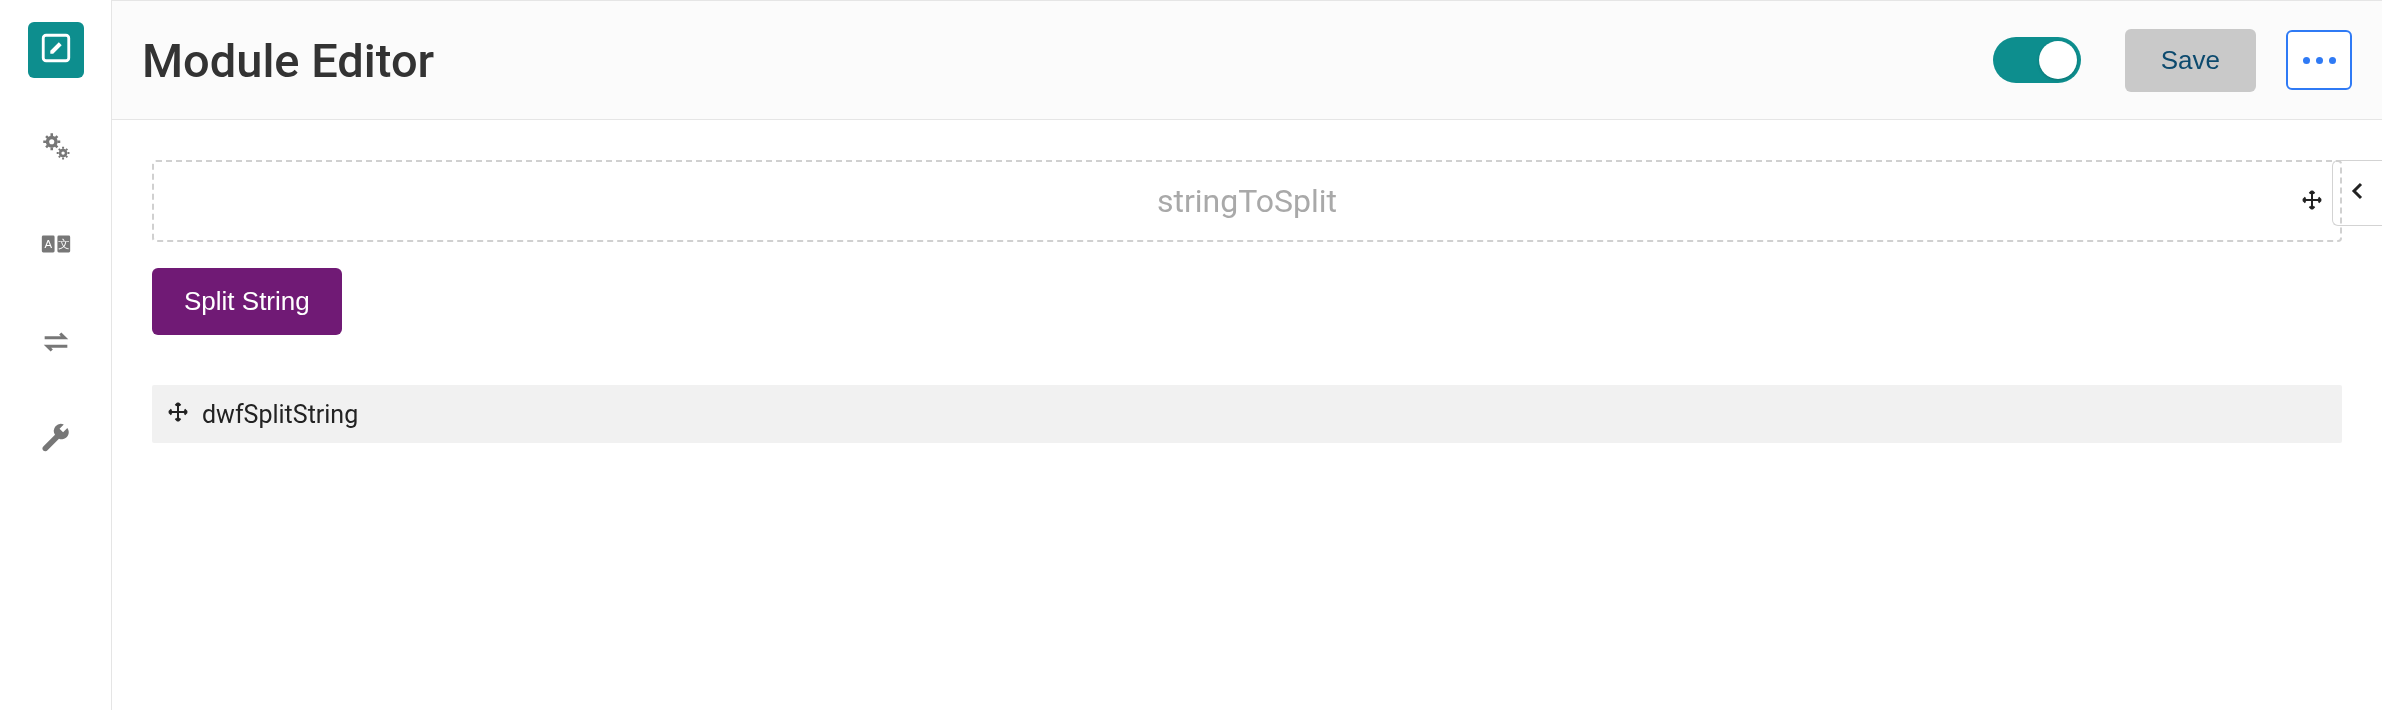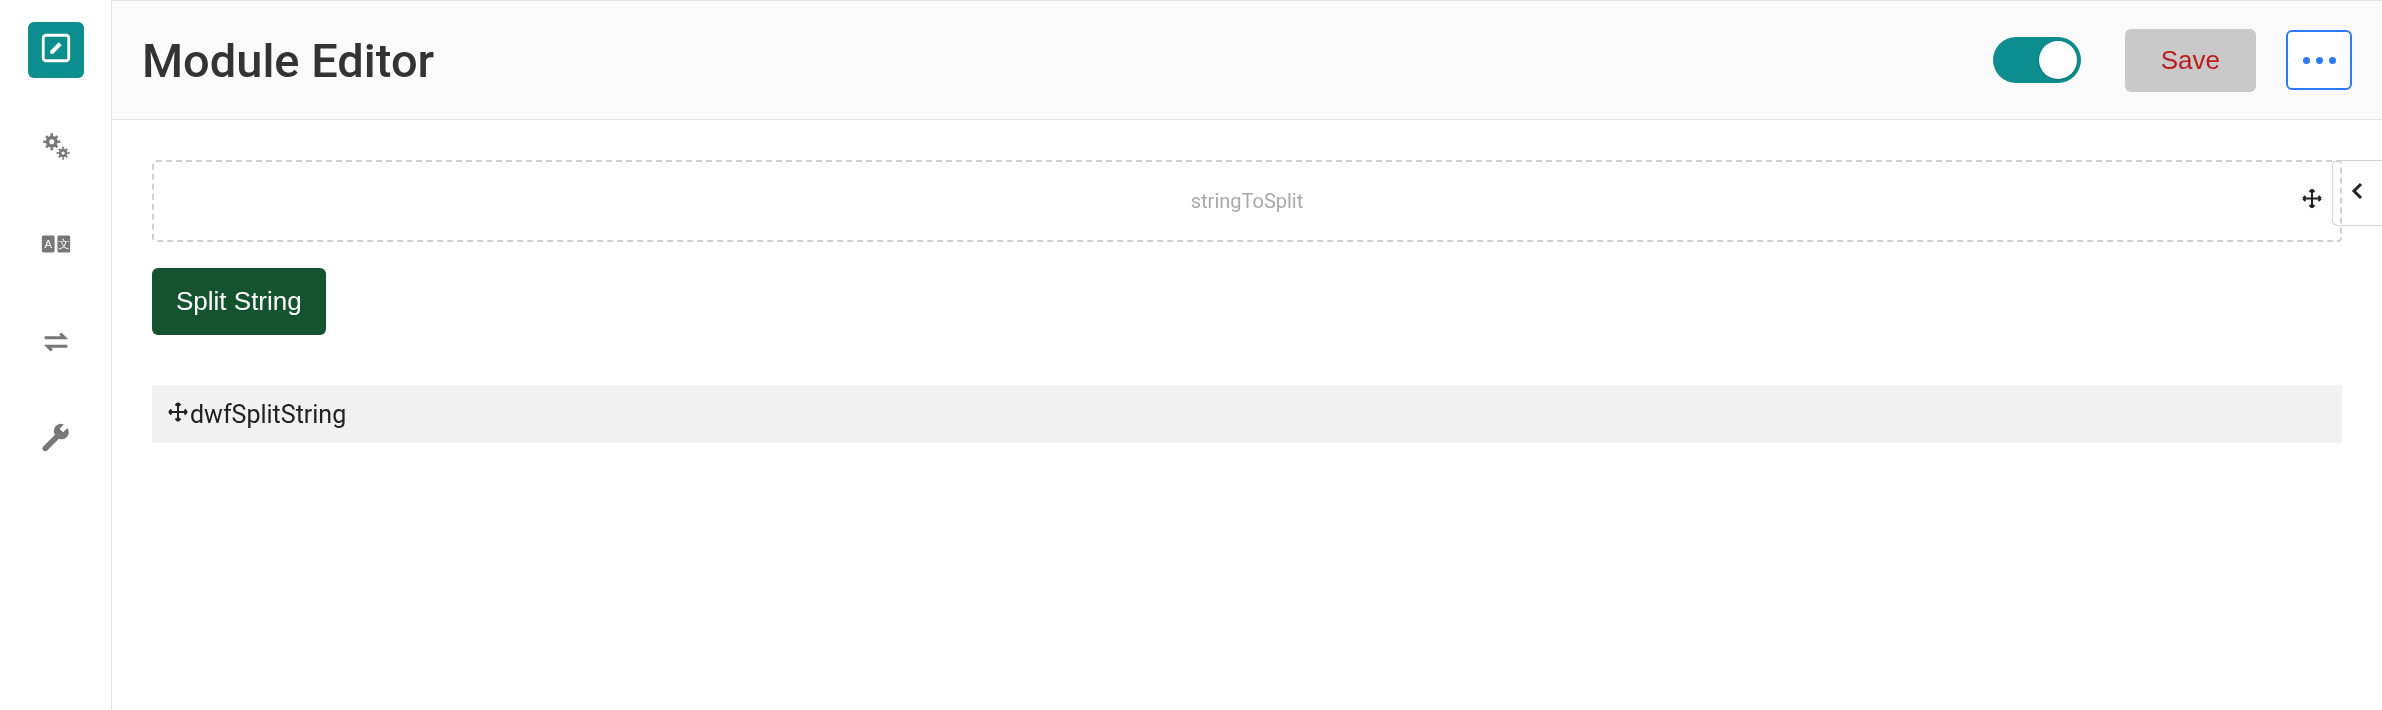--- a/index.html
+++ b/index.html
@@ -88,21 +88,21 @@
     top: 4px;
     right: 4px;
     width: 38px;
     height: 38px;
     background: #fff;
     border-radius: 50%;
     box-shadow: 0 1px 3px rgba(0,0,0,0.2);
   }
   .save-button {
     background: #c9c9c9;
-    color: #b91c1c;
+    color: #0c4a6e;
     font-size: 26px;
     border: none;
     padding: 16px 36px;
     border-radius: 6px;
     cursor: pointer;
     margin-right: 10px;
   }
   .more-button {
     width: 66px;
     height: 60px;
@@ -128,46 +128,47 @@
     background: #fff;
   }
   .input-drop {
     border: 2px dashed #d0d0d0;
     border-radius: 4px;
     height: 82px;
     display: flex;
     align-items: center;
     justify-content: center;
     color: #a9a9a9;
-    font-size: 20px;
+    font-size: 32px;
     position: relative;
     margin-bottom: 26px;
   }
   .drag-handle-inline {
     position: absolute;
     right: 16px;
     top: 50%;
     transform: translateY(-50%);
     color: #333;
   }
   .split-button {
-    background: #14532d;
+    background: #701a75;
     color: #fff;
     font-size: 26px;
     border: none;
-    padding: 18px 24px;
+    padding: 18px 32px;
     border-radius: 6px;
     cursor: pointer;
     margin-bottom: 50px;
   }
   .result-row {
     background: #f1f1f1;
     height: 58px;
     display: flex;
     align-items: center;
+    gap: 12px;
     padding: 0 14px;
     border-radius: 2px;
   }
   .result-label {
     font-size: 25px;
     color: #222;
   }
   .collapse-tab {
     position: absolute;
     top: 40px;

